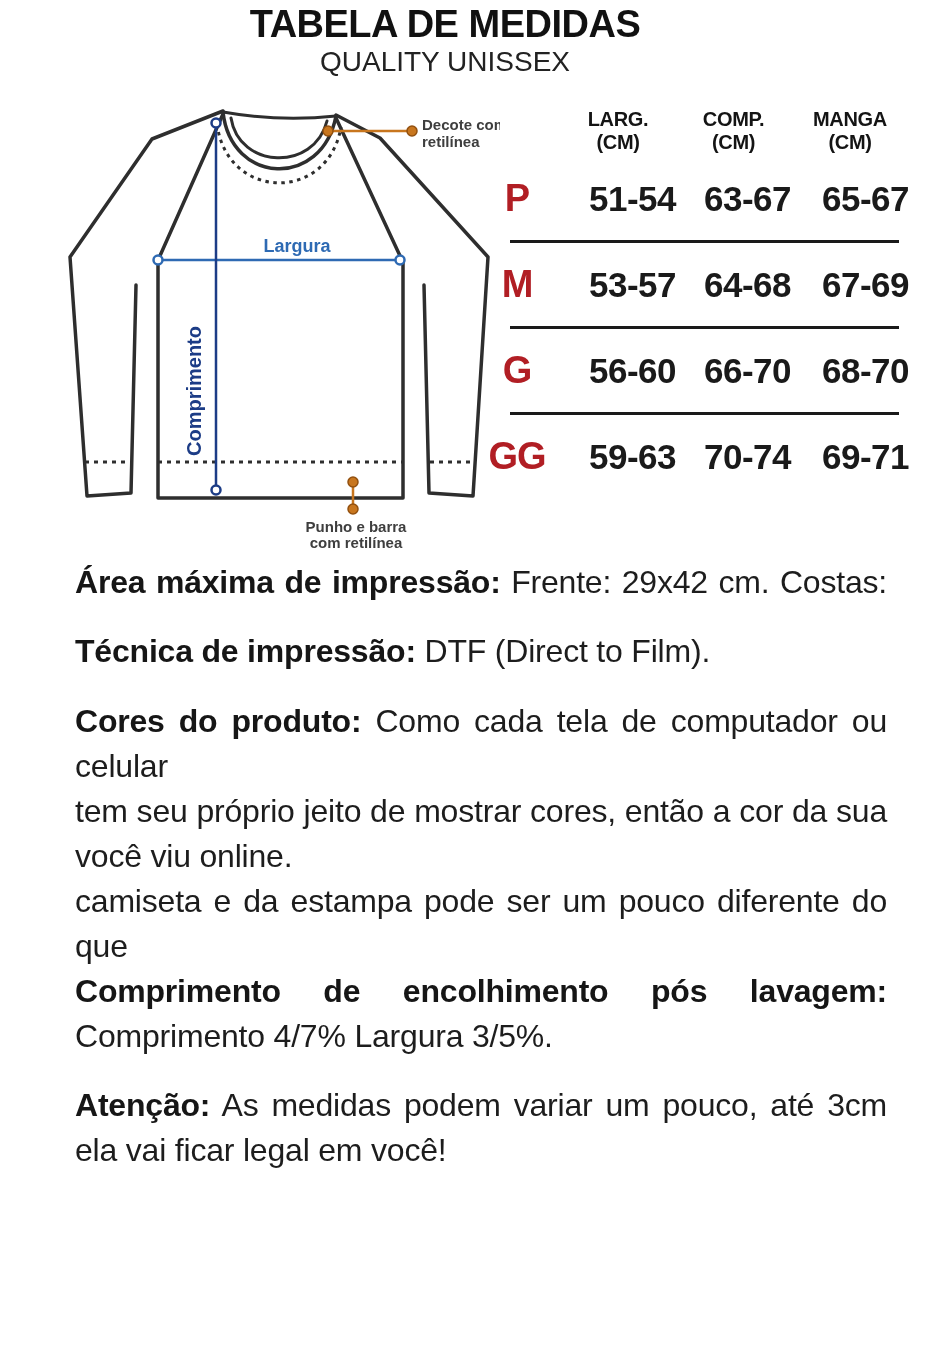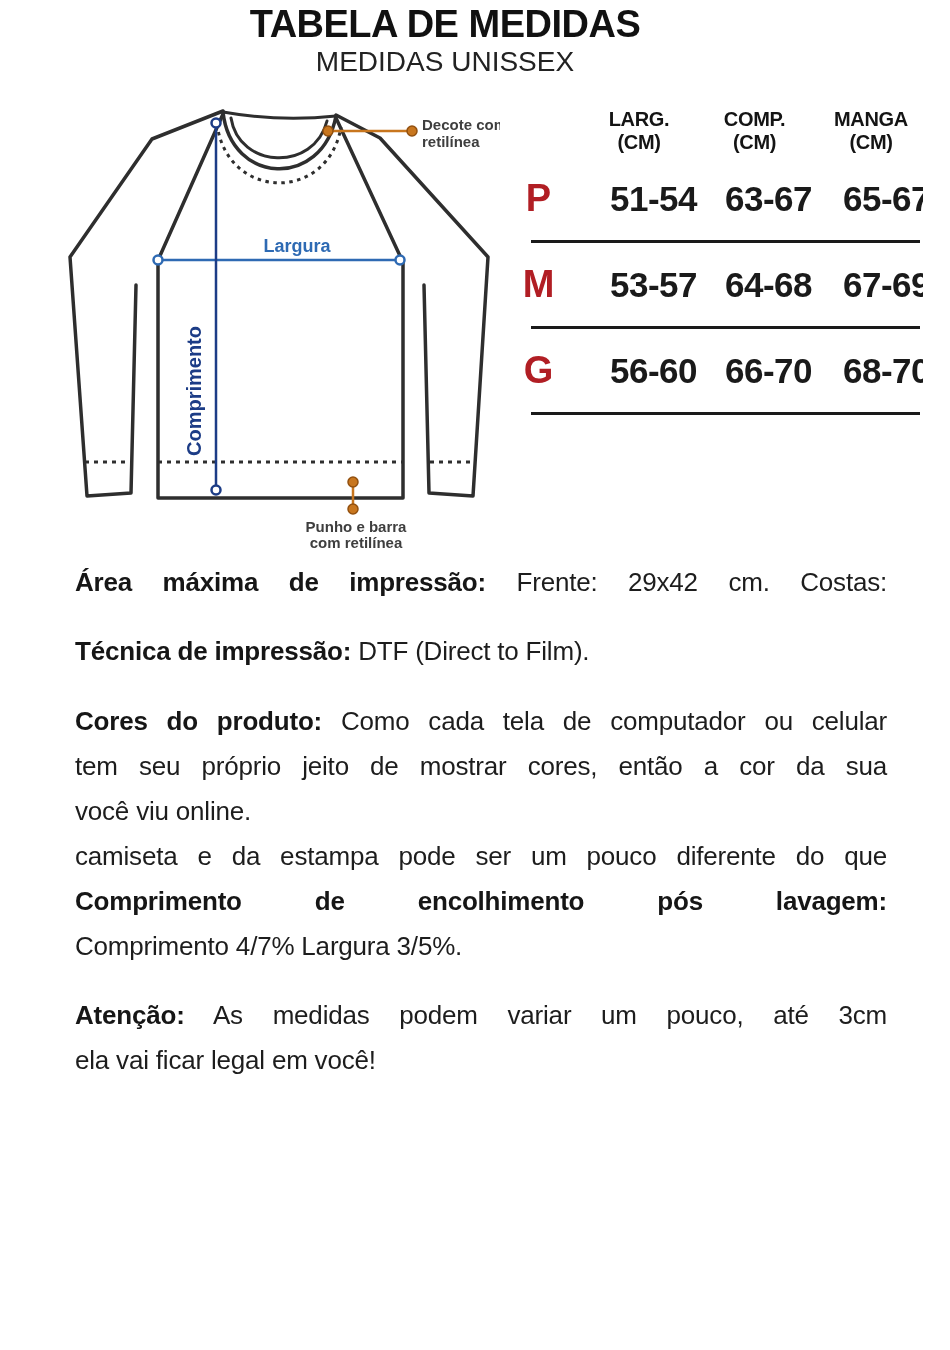--- a/index.html
+++ b/index.html
@@ -13,49 +13,49 @@
   .subtitle { font-size:28px; font-weight:normal; color:#222; line-height:32px; margin:0; }
 
   
   .diagram { position:absolute; left:60px; top:95px; width:440px; height:460px; }
   svg text { font-family:"Liberation Sans", sans-serif; font-weight:bold; }
   .ann-label { fill:#3e3e3e; font-size:15px; }
   .blue-label { fill:#2e6ab3; font-size:18px; }
   .navy-label { fill:#1c3c86; font-size:20px; }
 
   
-  .sizes { position:absolute; left:495px; top:100px; width:435px; }
+  .sizes { position:absolute; left:474px; top:100px; width:435px; }
   .thead { display:grid; grid-template-columns:86px 116px 115px 118px; padding-top:8px; height:49px; }
   .hcell { grid-row:1; text-align:center; font-weight:bold; font-size:20px; line-height:23px; color:#141414; letter-spacing:-0.3px; }
   .h2cell { grid-column:2; } .h3cell { grid-column:3; } .h4cell { grid-column:4; }
   .trow { display:grid; grid-template-columns:86px 116px 115px 118px; height:83px; align-items:center; }
   .size { color:#b11e24; font-weight:bold; font-size:38px; text-align:center; letter-spacing:-1px; }
   .val  { font-size:35px; font-weight:bold; text-align:right; color:#1a1a1a; letter-spacing:-0.5px; }
   .sep  { height:3px; background:#1a1a1a; margin:0 10px 0 36px; }
 
   
-  .infotext { position:absolute; left:75px; top:560px; width:812px; font-size:26px; line-height:45px; color:#1d1d1d; letter-spacing:-0.2px; }
+  .infotext { position:absolute; left:75px; top:560px; width:812px; font-size:32px; line-height:45px; color:#1d1d1d; letter-spacing:-0.2px; }
   .infotext p { margin:0; }
   .p1 { margin-bottom:24px !important; }
   .p2 { margin-bottom:25px !important; }
   .p3 { margin-bottom:13px !important; }
   .p4 { margin-bottom:0px  !important; }
   .p5 { margin-bottom:24px !important; }
   .jl { display:block; text-align:justify; text-align-last:justify; }
   .jl.last { text-align-last:left; }
   .infotext b { font-weight:bold; color:#161616; }
 </style>
 </head>
 <body>
 
 <div class="page">
 
   <div class="header">
     <div class="title">TABELA DE MEDIDAS</div>
-    <div class="subtitle">MEDIDAS UNISSEX</div>
+    <div class="subtitle">QUALITY UNISSEX</div>
   </div>
 
   <div class="diagram">
     <svg width="440" height="460" viewBox="0 0 440 460">
       <g fill="none" stroke="#2e2e2e" stroke-width="3.5" stroke-linejoin="round" stroke-linecap="round">
 
         <path d="M163,16 L92,44 L10,162 L27,401 L71,398 L76,190"></path>
 
         <path d="M276,20 L320,43 L428,162 L413,401 L369,398 L364,190"></path>
 
@@ -139,20 +139,26 @@
     <div class="sep"></div>
 
     <div class="trow">
       <div class="size">G</div>
       <div class="val">56-60</div>
       <div class="val">66-70</div>
       <div class="val">68-70</div>
     </div>
     <div class="sep"></div>
 
+    <div class="trow">
+      <div class="size">GG</div>
+      <div class="val">59-63</div>
+      <div class="val">70-74</div>
+      <div class="val">69-71</div>
+    </div>
   </div>
 
   <div class="infotext">
 
     <p class="p1">
       <span class="jl"><b>Área máxima de impressão:</b><span> Frente: 29x42 cm. Costas:</span></span>
     </p>
 
     <p class="p2">
       <span class="jl last"><b>Técnica de impressão:</b><span> DTF (Direct to Film).</span></span>

